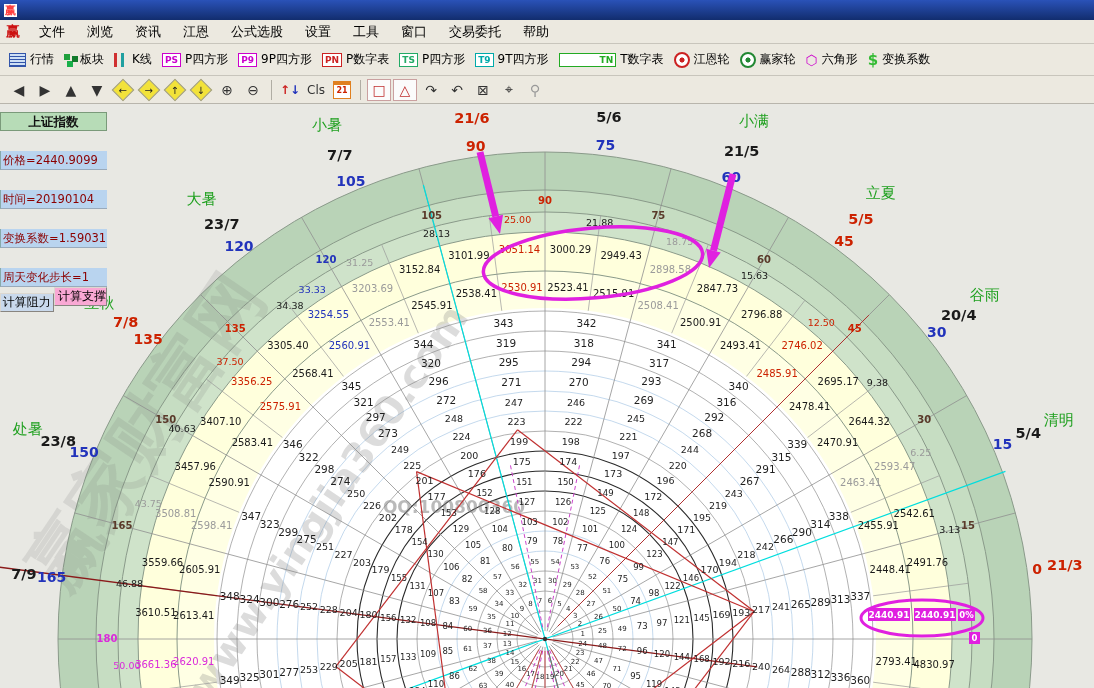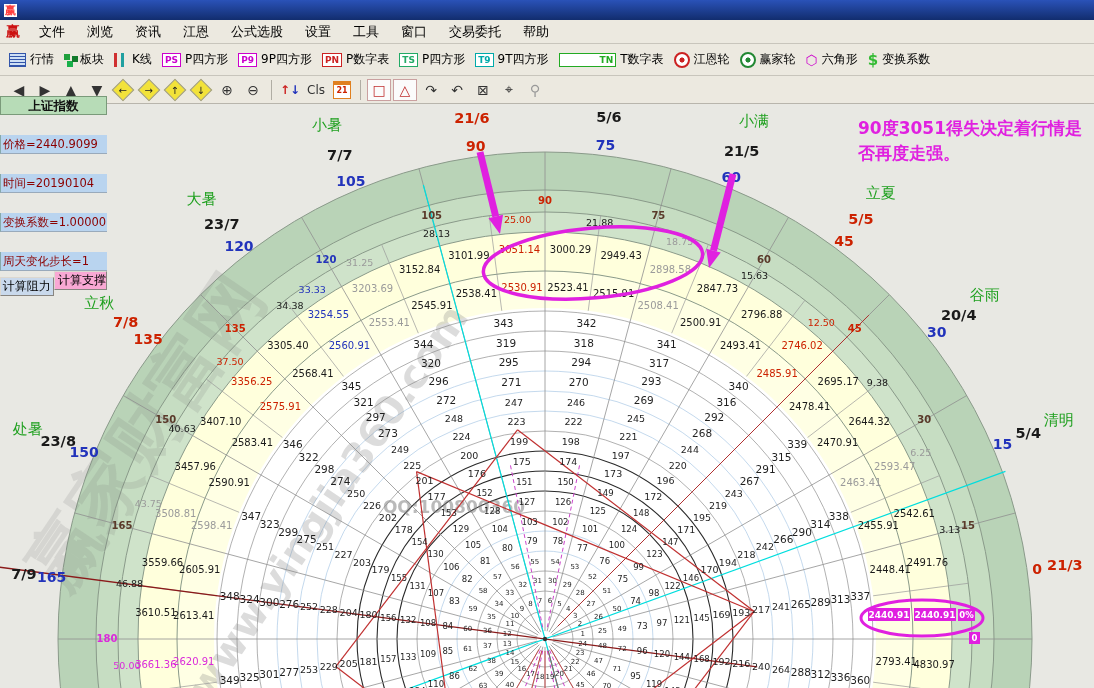--- a/index.html
+++ b/index.html
@@ -40,21 +40,21 @@
   .btn2.dis{color:#999;}
   .dia{width:14px;height:14px;background:#f2e23a;border:1px solid #999;transform:rotate(45deg);
     display:flex;align-items:center;justify-content:center;}
   .dia i{font-style:normal;font-size:10px;transform:rotate(-45deg);color:#222;}
   .ud i{font-style:normal;font-size:12px;font-weight:bold;}
   .cls{font-size:12px;}
   .cal{width:16px;height:13px;border:1px solid #e08020;border-top:4px solid #e08020;background:#fff;
     color:#cc2200;font-size:8px;font-weight:bold;text-align:center;line-height:12px;}
   .sep2{width:1px;height:20px;background:#b0ada4;margin:0 5px;}
   
-  .infopanel{position:absolute;left:0;top:96px;width:107px;z-index:5;font-size:11.5px;}
+  .infopanel{position:absolute;left:0;top:112px;width:107px;z-index:5;font-size:11.5px;}
   .ip-head{background:#b7dcb7;border:1px solid #7a9a7a;font-weight:bold;font-size:12.5px;
     text-align:center;height:17px;line-height:17px;color:#111;}
   .ip-row{background:#b9d4ef;border-left:1px solid #8aa;border-bottom:1px solid #9ab;height:18px;
     line-height:18px;color:#8b0000;padding-left:2px;white-space:nowrap;overflow:hidden;margin-top:20px;}
   .ip-btns{display:flex;}
   .ip-btn{height:17px;line-height:17px;font-size:12px;text-align:center;flex:1;
     border:1px outset #dcd8d0;cursor:default;}
   .ip-btn.b1{background:#c9d9ec;margin-top:6px;}
   .ip-btn.b2{background:#f9a8d4;text-align:right;}
   
@@ -172,33 +172,29 @@
       <span class="btn2">⊠</span>
       <span class="btn2">⌖</span>
       <span class="btn2 dis">⚲</span>
     </div>
 
   <div class="infopanel">
     <div class="ip-head">上证指数</div>
     <div id="ip-rows">
         <div class="ip-row">价格=2440.9099</div>
         <div class="ip-row">时间=20190104</div>
-        <div class="ip-row">变换系数=1.00000</div>
+        <div class="ip-row">变换系数=1.59031</div>
         <div class="ip-row">周天变化步长=1</div>
       </div>
     <div class="ip-btns" id="ip-btns">
         <div class="ip-btn b1">计算阻力</div>
         <div class="ip-btn b2">计算支撑</div>
       </div>
   </div>
 
-  <div class="note">
-    <div>90度3051得失决定着行情是</div>
-    <div>否再度走强。</div>
-  </div>
 
   <svg id="wheel" width="1094" height="584">
       <circle cx="545" cy="535" r="487" fill="#b9d3b7"></circle>
       <circle cx="545" cy="535" r="449" fill="#c6ddc2"></circle>
       <circle cx="545" cy="535" r="427" fill="#cfe3ca"></circle>
       <circle cx="545" cy="535" r="407" fill="#ffffdc"></circle>
       <circle cx="545" cy="535" r="368" fill="#ffffe4"></circle>
       <circle cx="545" cy="535" r="331" fill="#ffffff"></circle>
       <circle cx="545" cy="535" r="487" fill="none" stroke="#8a9a8a" stroke-width="1"></circle>
       <circle cx="545" cy="535" r="449" fill="none" stroke="#8a9a8a" stroke-width="1"></circle>

